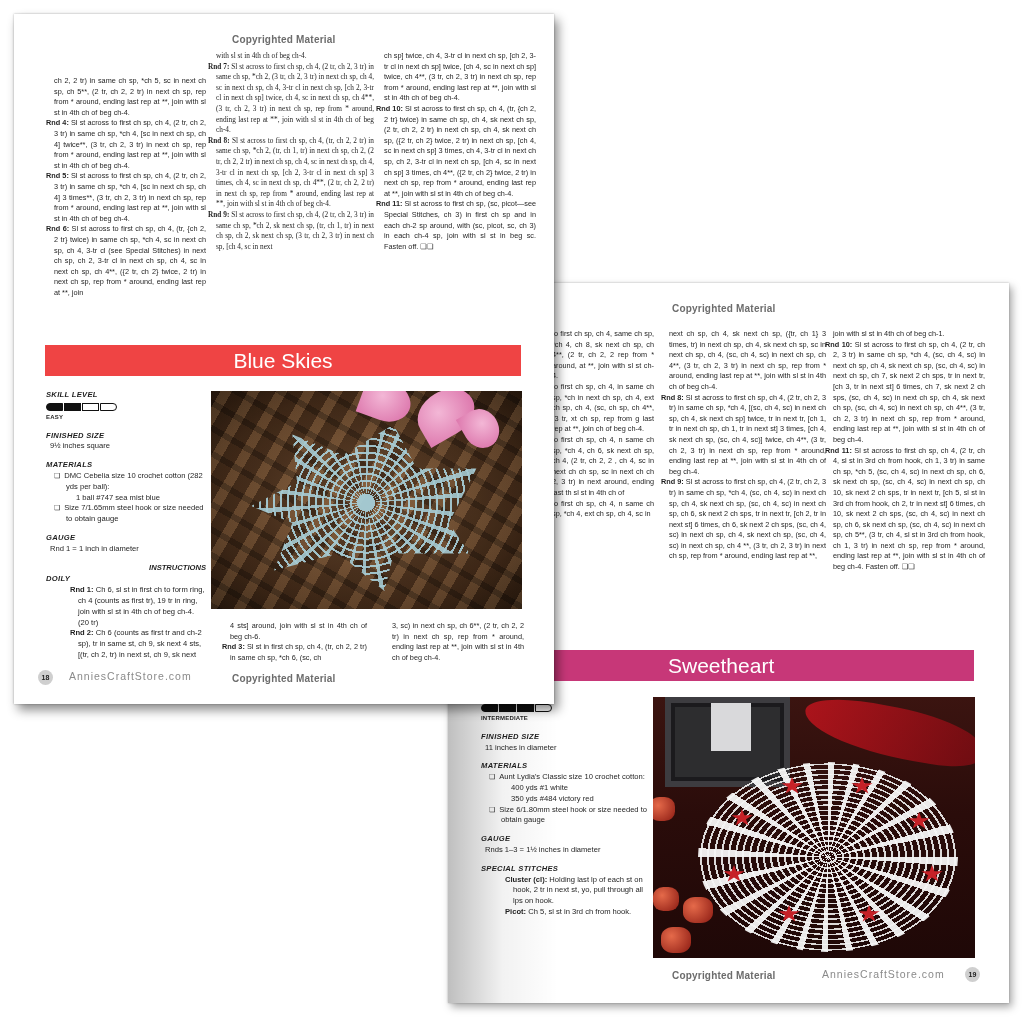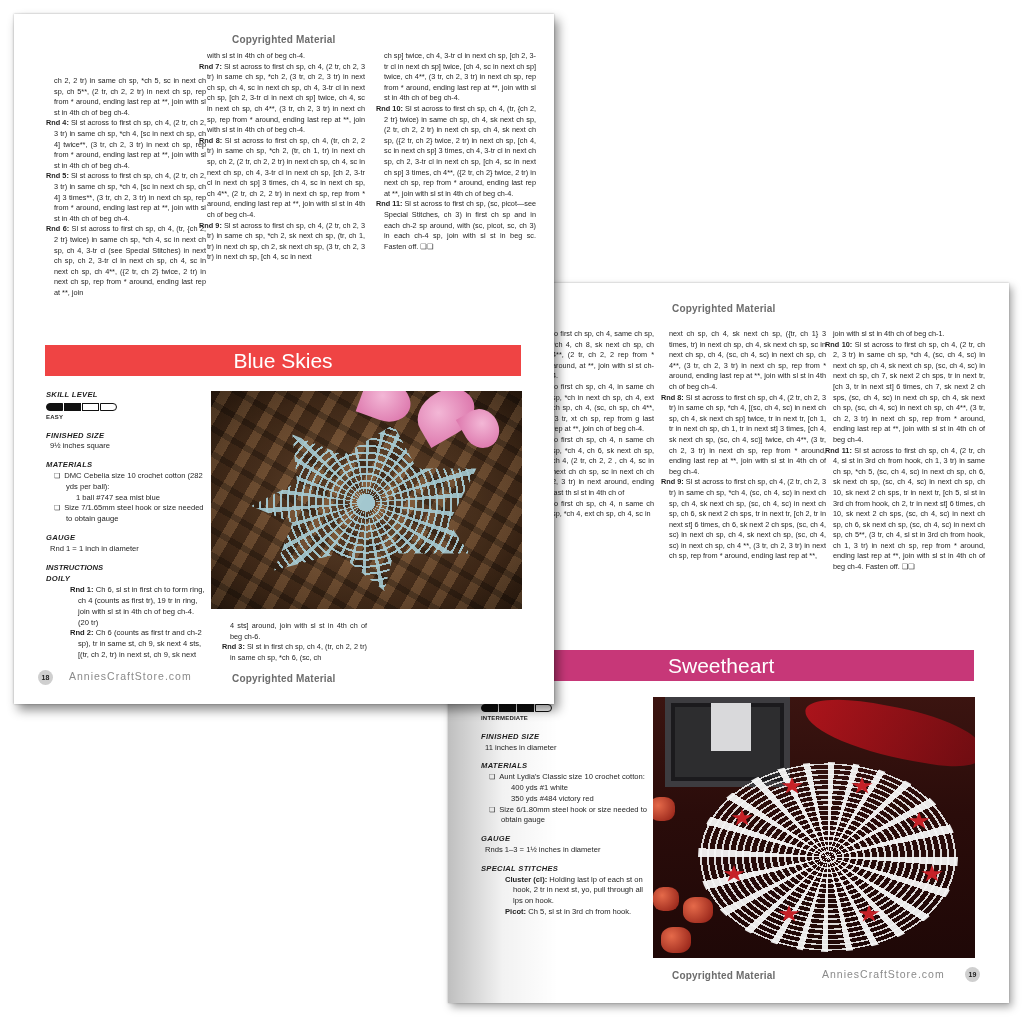--- a/index.html
+++ b/index.html
@@ -29,21 +29,21 @@
   .banner.pink { background: #c73778; }
   .banner.pink span { position: absolute; left: 220px; }
 
   .info { position: absolute; font-size: 7.6px; line-height: 10.8px; color: #1f1f1f; }
   .info h4 { font-size: 7.6px; font-style: italic; font-weight: bold; letter-spacing: 0.3px; margin-top: 8px; }
   .info h4:first-child { margin-top: 0; }
   .info .ind { padding-left: 4px; }
   .info .ind2 { padding-left: 30px; }
   .info .chk { padding-left: 20px; text-indent: -12px; position: relative; }
   .info .chk::before { content: "\274F"; font-size: 7px; margin-right: 4px; }
-  .info .center { text-align: left; font-style: italic; font-weight: bold; margin-top: 8px; }
+  .info .center { text-align: right; font-style: italic; font-weight: bold; margin-top: 8px; }
   .info p.rnd { padding-left: 8px; text-indent: -8px; margin-left: 24px; }
   .info b { font-weight: bold; }
 
   .skill { display: flex; gap: 1px; margin: 2px 0 1px 0; }
   .skill span { width: 17px; height: 8px; border: 1px solid #111; }
   .skill span.on { background: #111; }
   .skill span.first { border-radius: 4px 0 0 4px; }
   .skill span.last { border-radius: 0 4px 4px 0; }
   .skill-label { font-size: 6px; font-weight: bold; letter-spacing: 0.2px; }
 
@@ -159,21 +159,21 @@
 
 <div class="page" id="page18">
   <div class="copyright" style="left:218px;top:20px;">Copyrighted Material</div>
 
   <div class="col" id="l-col1" style="left:32px;top:37px;width:160px;margin-top:25px;">
       <p class="cont">ch 2, 2 tr) in same ch sp, *ch 5, sc in next ch sp, ch 5**, (2 tr, ch 2, 2 tr) in next ch sp, rep from * around, ending last rep at **, join with sl st in 4th ch of beg ch-4.</p>
       <p><b>Rnd 4:</b><span> Sl st across to first ch sp, ch 4, (2 tr, ch 2, 3 tr) in same ch sp, *ch 4, [sc in next ch sp, ch 4] twice**, (3 tr, ch 2, 3 tr) in next ch sp, rep from * around, ending last rep at **, join with sl st in 4th ch of beg ch-4.</span></p>
       <p><b>Rnd 5:</b><span> Sl st across to first ch sp, ch 4, (2 tr, ch 2, 3 tr) in same ch sp, *ch 4, [sc in next ch sp, ch 4] 3 times**, (3 tr, ch 2, 3 tr) in next ch sp, rep from * around, ending last rep at **, join with sl st in 4th ch of beg ch-4.</span></p>
       <p><b>Rnd 6:</b><span> Sl st across to first ch sp, ch 4, (tr, {ch 2, 2 tr} twice) in same ch sp, *ch 4, sc in next ch sp, ch 4, 3-tr cl (see Special Stitches) in next ch sp, ch 2, 3-tr cl in next ch sp, ch 4, sc in next ch sp, ch 4**, ({2 tr, ch 2} twice, 2 tr) in next ch sp, rep from * around, ending last rep at **, join</span></p>
     </div>
-  <div class="col" id="l-col2" style="left:185px;top:37px;width:166px;">
+  <div class="col" id="l-col2" style="left:194px;top:37px;width:166px;font-family:Liberation Serif, serif;">
       <p class="cont">with sl st in 4th ch of beg ch-4.</p>
       <p><b>Rnd 7:</b><span> Sl st across to first ch sp, ch 4, (2 tr, ch 2, 3 tr) in same ch sp, *ch 2, (3 tr, ch 2, 3 tr) in next ch sp, ch 4, sc in next ch sp, ch 4, 3-tr cl in next ch sp, [ch 2, 3-tr cl in next ch sp] twice, ch 4, sc in next ch sp, ch 4**, (3 tr, ch 2, 3 tr) in next ch sp, rep from * around, ending last rep at **, join with sl st in 4th ch of beg ch-4.</span></p>
       <p><b>Rnd 8:</b><span> Sl st across to first ch sp, ch 4, (tr, ch 2, 2 tr) in same ch sp, *ch 2, (tr, ch 1, tr) in next ch sp, ch 2, (2 tr, ch 2, 2 tr) in next ch sp, ch 4, sc in next ch sp, ch 4, 3-tr cl in next ch sp, [ch 2, 3-tr cl in next ch sp] 3 times, ch 4, sc in next ch sp, ch 4**, (2 tr, ch 2, 2 tr) in next ch sp, rep from * around, ending last rep at **, join with sl st in 4th ch of beg ch-4.</span></p>
       <p><b>Rnd 9:</b><span> Sl st across to first ch sp, ch 4, (2 tr, ch 2, 3 tr) in same ch sp, *ch 2, sk next ch sp, (tr, ch 1, tr) in next ch sp, ch 2, sk next ch sp, (3 tr, ch 2, 3 tr) in next ch sp, [ch 4, sc in next</span></p>
     </div>
   <div class="col" id="l-col3" style="left:362px;top:37px;width:160px;">
       <p class="cont">ch sp] twice, ch 4, 3-tr cl in next ch sp, [ch 2, 3-tr cl in next ch sp] twice, [ch 4, sc in next ch sp] twice, ch 4**, (3 tr, ch 2, 3 tr) in next ch sp, rep from * around, ending last rep at **, join with sl st in 4th ch of beg ch-4.</p>
       <p><b>Rnd 10:</b><span> Sl st across to first ch sp, ch 4, (tr, {ch 2, 2 tr} twice) in same ch sp, ch 4, sk next ch sp, (2 tr, ch 2, 2 tr) in next ch sp, ch 4, sk next ch sp, ({2 tr, ch 2} twice, 2 tr) in next ch sp, [ch 4, sc in next ch sp] 3 times, ch 4, 3-tr cl in next ch sp, ch 2, 3-tr cl in next ch sp, [ch 4, sc in next ch sp] 3 times, ch 4**, ({2 tr, ch 2} twice, 2 tr) in next ch sp, rep from * around, ending last rep at **, join with sl st in 4th ch of beg ch-4.</span></p>
       <p><b>Rnd 11:</b><span> Sl st across to first ch sp, (sc, picot—see Special Stitches, ch 3) in first ch sp and in each ch-2 sp around, with (sc, picot, sc, ch 3) in each ch-4 sp, join with sl st in beg sc. Fasten off. ❏❏</span></p>
     </div>
@@ -211,17 +211,20 @@
     <div class="doily"></div>
     <div class="flower" style="left:150px;top:-10px;width:50px;height:40px;transform:rotate(20deg);"></div>
     <div class="flower" style="left:205px;top:0px;width:60px;height:45px;transform:rotate(-30deg);"></div>
     <div class="flower" style="left:250px;top:20px;width:40px;height:35px;transform:rotate(60deg);"></div>
   </div>
 
   <div class="col" id="l-bcol1" style="left:208px;top:607px;width:145px;">
       <p class="cont">4 sts] around, join with sl st in 4th ch of beg ch-6.</p>
       <p><b>Rnd 3:</b><span> Sl st in first ch sp, ch 4, (tr, ch 2, 2 tr) in same ch sp, *ch 6, (sc, ch</span></p>
     </div>
+  <div class="col" id="l-bcol2" style="left:370px;top:607px;width:140px;">
+      <p class="cont">3, sc) in next ch sp, ch 6**, (2 tr, ch 2, 2 tr) in next ch sp, rep from * around, ending last rep at **, join with sl st in 4th ch of beg ch-4.</p>
+    </div>
 
   <div class="pagenum" style="left:24px;top:656px;">18</div>
   <div class="site" style="left:55px;top:656px;">AnniesCraftStore.com</div>
   <div class="copyright" style="left:218px;top:659px;">Copyrighted Material</div>
 </div>
 
 </body></html>

